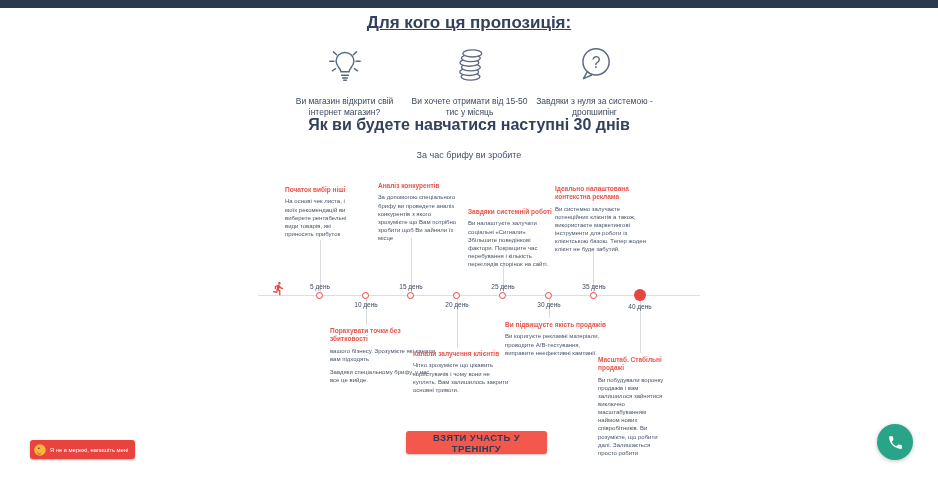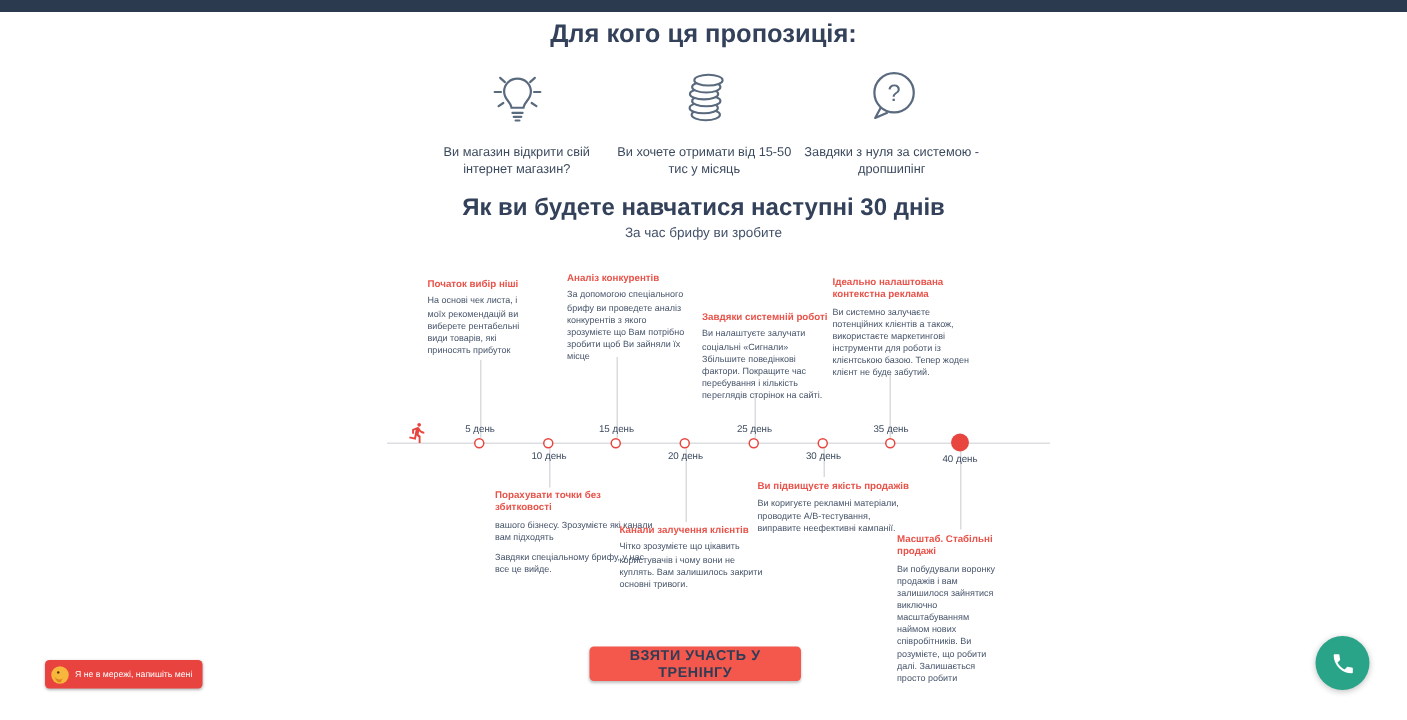--- a/index.html
+++ b/index.html
@@ -2,45 +2,45 @@
 <html><head>
 <meta charset="utf-8">
 <style>
   html,body{margin:0;padding:0;background:#eef0f2;}
   #screen{
     position:relative;width:938px;height:480px;background:#ffffff;overflow:hidden;
     font-family:"Liberation Sans","DejaVu Sans",sans-serif;color:#3c4a5e;
   }
   .topbar{position:absolute;left:0;top:0;width:938px;height:8px;background:#2b3a4f;}
   .h1{position:absolute;left:0;top:13px;width:938px;text-align:center;
-      font-size:17px;font-weight:bold;color:#33415a;}
+      font-size:17px;font-weight:bold;color:#33415a;text-decoration:underline;}
   .features{position:absolute;left:282px;top:42px;width:376px;display:flex;}
   .feature{width:125px;text-align:center;}
   .feature .ic{height:44px;display:flex;align-items:flex-end;justify-content:center;}
   .feature .cap{margin-top:10px;font-size:8.5px;line-height:1.35;color:#3c4a5e;}
-  .h2{position:absolute;left:0;top:130px;width:938px;text-align:center;
+  .h2{position:absolute;left:0;top:116px;width:938px;text-align:center;
       font-size:16px;font-weight:bold;color:#33415a;}
   .h2sub{position:absolute;left:0;top:150px;width:938px;text-align:center;
       font-size:9px;color:#44526a;}
   
   .tl-line{position:absolute;left:258px;top:295px;width:442px;height:1px;background:#dcdee1;}
   .vline{position:absolute;width:1px;background:#d9dbdf;}
   .dot{position:absolute;top:292px;width:5px;height:5px;border:1.5px solid #e8453f;
        background:#fff;border-radius:50%;}
   .dot.final{top:289px;width:12px;height:12px;border:none;background:#e8453f;}
   .tl-label{position:absolute;width:44px;text-align:center;font-size:6.5px;color:#3c4a5e;}
   .tl-label.above{top:283px;}
   .tl-label.below{top:301px;}
   .runner{position:absolute;left:271px;top:281px;}
   .tblock{position:absolute;}
   .tblock .tt{font-size:6.5px;font-weight:bold;color:#e8534a;line-height:1.3;margin-bottom:3px;}
   .tblock .tb{font-size:6px;line-height:1.35;color:#46546a;}
   .tblock .tb2{font-size:6px;line-height:1.35;color:#46546a;margin-top:5px;}
   
-  .cta{position:absolute;left:393px;top:431px;width:141px;height:23px;background:#f4574c;
+  .cta{position:absolute;left:406px;top:431px;width:141px;height:23px;background:#f4574c;
        border:none;border-radius:3px;box-shadow:0 1px 2px rgba(0,0,0,.25);cursor:pointer;
        font-family:inherit;font-size:9.5px;font-weight:bold;color:#2e3c55;letter-spacing:.4px;}
   
   .chat{position:absolute;left:30px;top:440px;height:19px;background:#e8433f;border-radius:3px;
         box-shadow:0 1px 2px rgba(0,0,0,.3);display:flex;align-items:center;padding:0 7px 0 3px;cursor:pointer;}
   .chat .txt{font-size:5.8px;color:#ffffff;margin-left:3px;white-space:nowrap;}
   
   .phone{position:absolute;left:877px;top:424px;width:36px;height:36px;border-radius:50%;
          background:#2aa489;display:flex;align-items:center;justify-content:center;
          box-shadow:0 1px 4px rgba(0,0,0,.25);cursor:pointer;}

